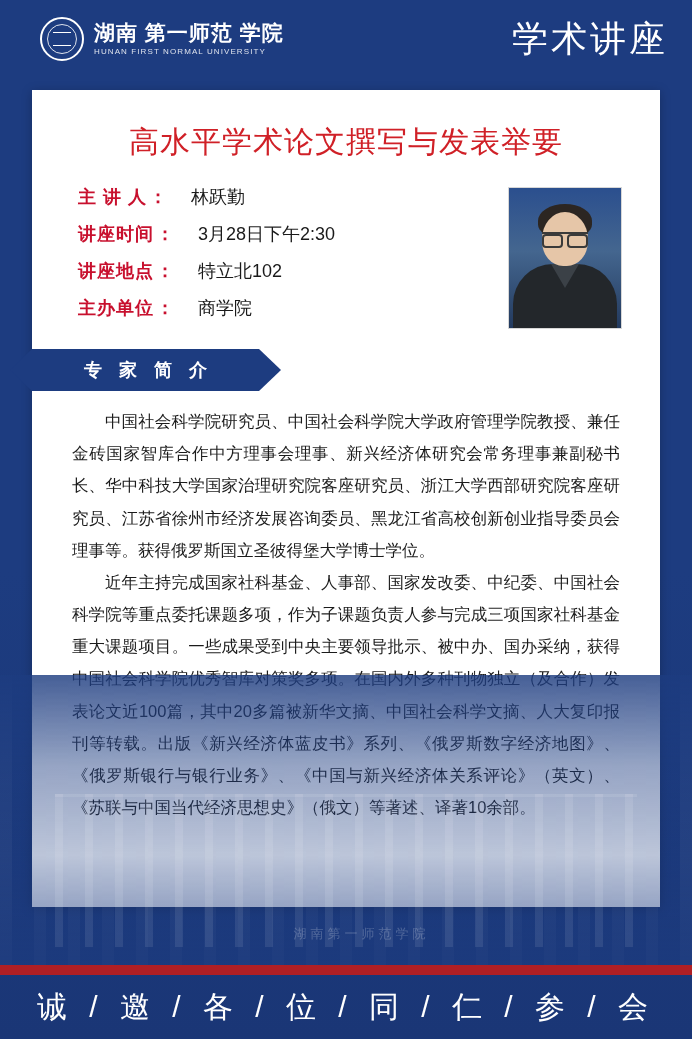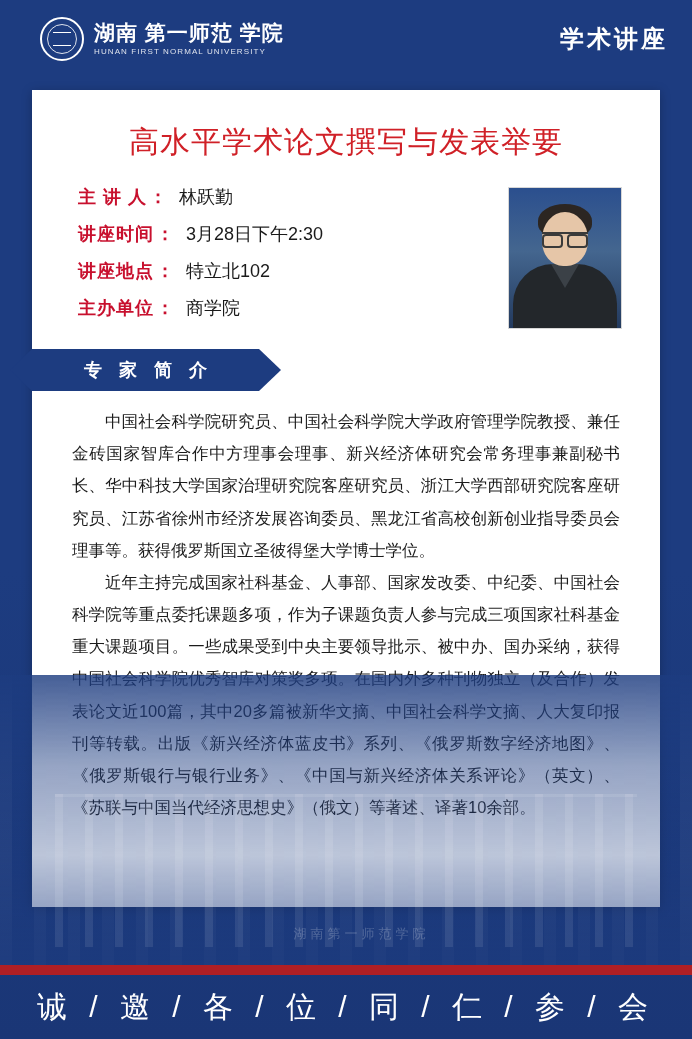--- a/index.html
+++ b/index.html
@@ -56,21 +56,21 @@
     border:1px solid rgba(255,255,255,.85);border-radius:50%;
   }
   .logo-seal:after{
     content:"";position:absolute;left:11px;top:13px;right:11px;bottom:13px;
     border-top:1px solid #fff;border-bottom:1px solid #fff;
   }
   .logo-txt{display:flex;flex-direction:column;line-height:1.1;}
   .logo-cn{color:#fff;font-size:21px;font-weight:bold;letter-spacing:1px;white-space:nowrap;}
   .logo-en{color:rgba(255,255,255,.85);font-size:8px;letter-spacing:1.1px;margin-top:4px;white-space:nowrap;}
   .header-right{
-    color:#ffffff;font-size:24px;font-weight:bold;letter-spacing:3px;
+    color:#ffffff;font-size:36px;font-weight:normal;letter-spacing:3px;
     white-space:nowrap;
   }
 
   
   .card{
     position:absolute;left:32px;right:32px;top:90px;bottom:132px;
     background:#ffffff;
     box-shadow:0 2px 10px rgba(0,0,0,.25);
   }
   .card-title{
@@ -94,21 +94,21 @@
     font-size:18px;
   }
   .info-label{
     color:#c8102e;font-weight:bold;
     white-space:nowrap;
     letter-spacing:1px;
   }
   .info-colon{color:#c8102e;font-weight:bold;margin:0 2px;}
   .info-value{
     color:#1a1a1a;
-    margin-left:10px;
+    margin-left:22px;
     white-space:nowrap;
   }
   .portrait{
     width:112px;height:140px;
     flex:none;margin-left:14px;margin-top:2px;
     background:linear-gradient(180deg,#2b4f8e 0%,#44668f 45%,#233a5e 100%);
     position:relative;overflow:hidden;
     border:1px solid #d7d7d7;
   }
   .portrait .head{

